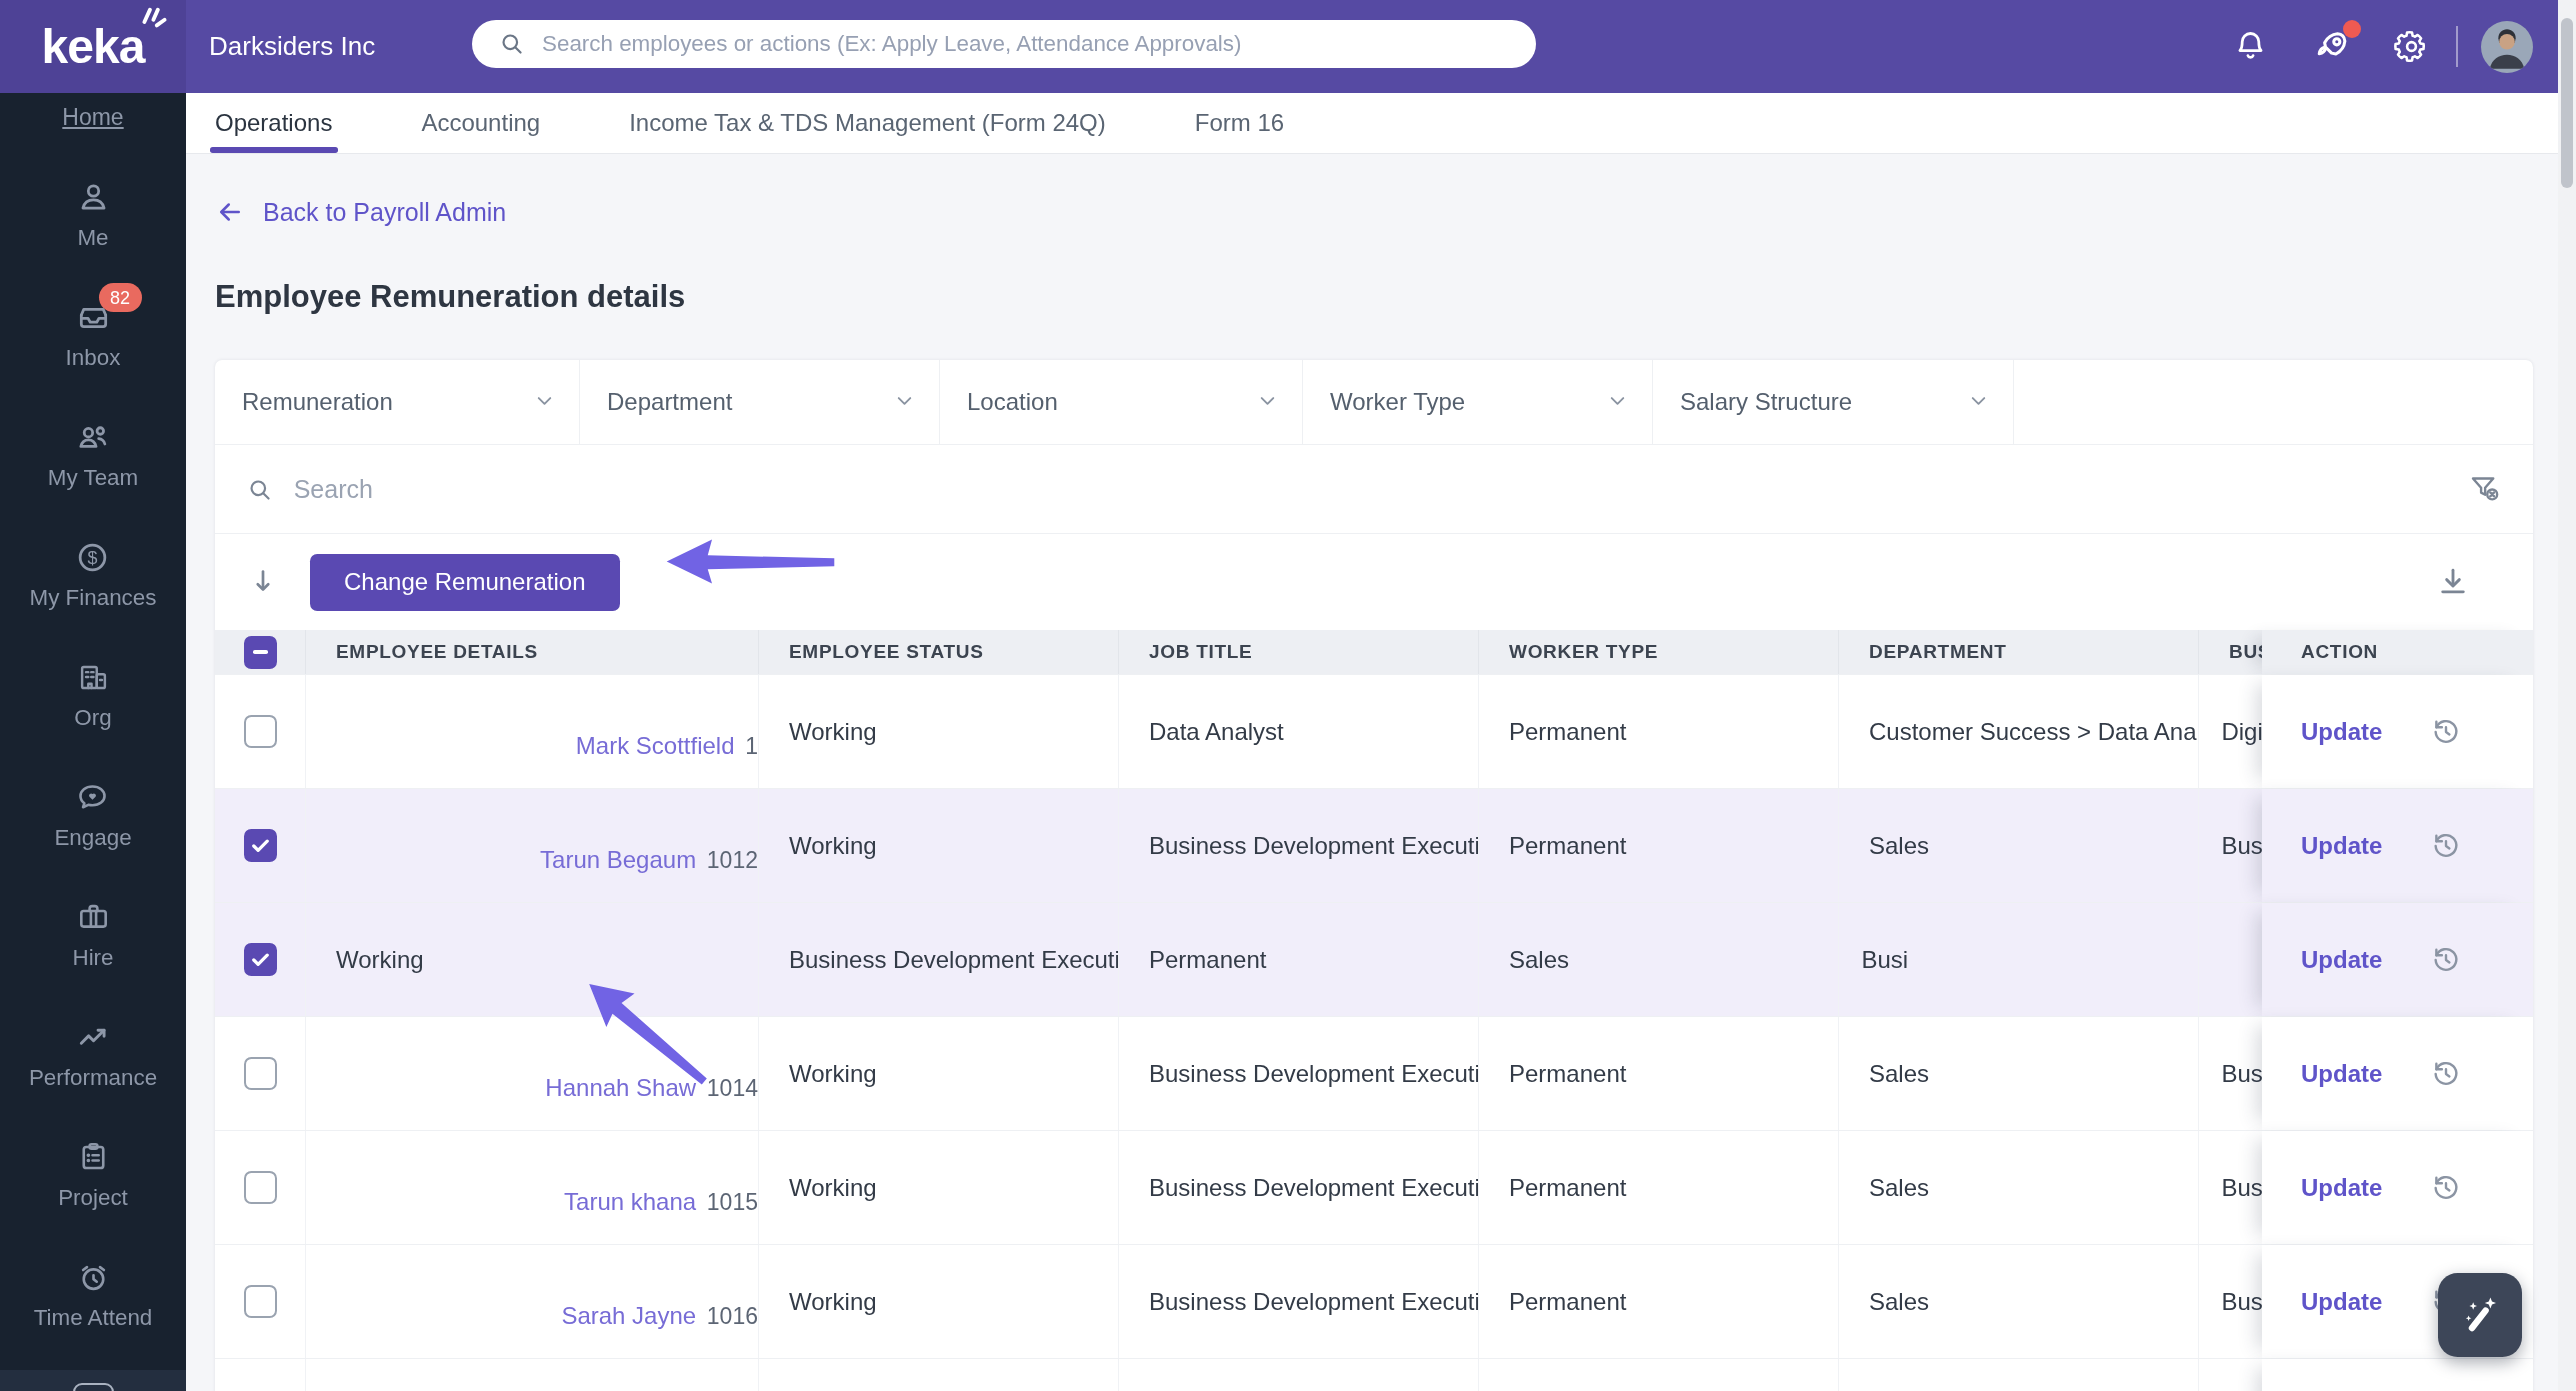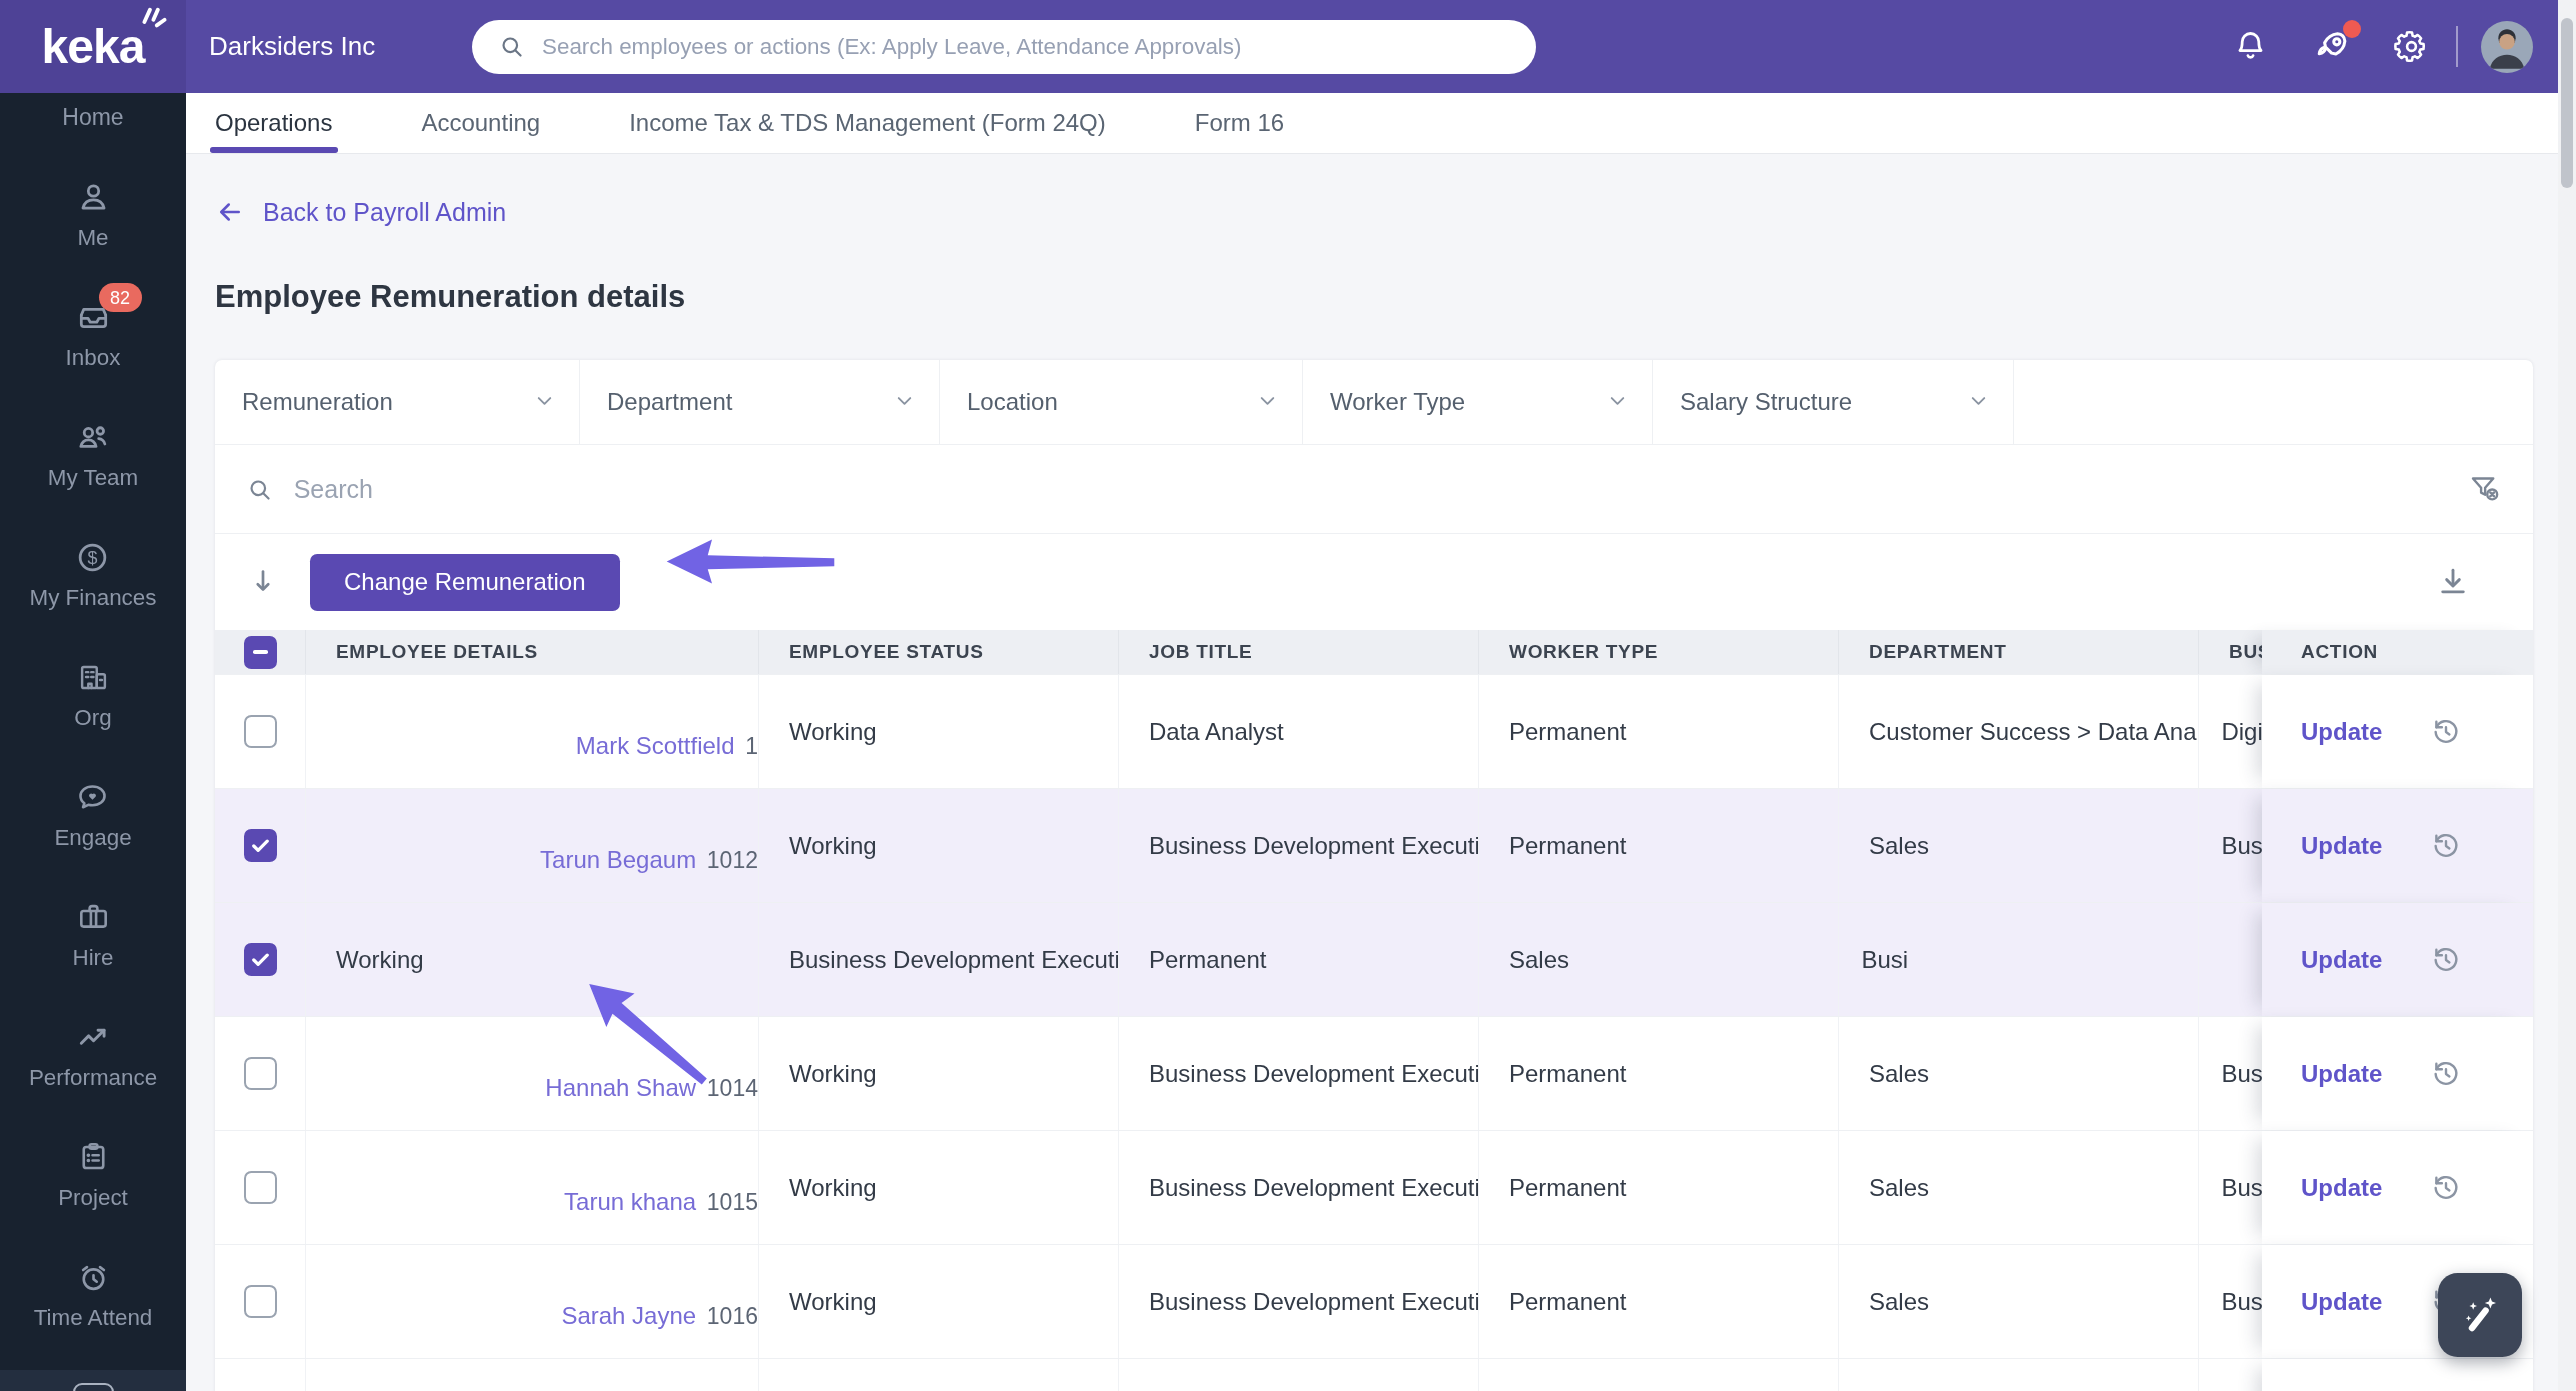--- a/index.html
+++ b/index.html
@@ -6,39 +6,39 @@
   html,body { width:2576px; height:1392px; overflow:hidden; }
   body { font-family:"Liberation Sans", sans-serif; background:#f4f5f8; position:relative; }
   a { text-decoration:none; cursor:pointer; }
 
   
   .topbar { position:absolute; top:0; left:0; width:2576px; height:93px; background:#564aa3; z-index:30; }
   .logo-area { position:absolute; left:0; top:0; width:186px; height:93px; background:#4e4296; display:flex; align-items:center; justify-content:center; }
   .logo-text { color:#fff; font-size:48px; font-weight:bold; letter-spacing:-0.9px; position:relative; }
   .logo-spark { position:absolute; right:-23px; top:-14.3px; }
   .company { position:absolute; left:209px; top:0; height:93px; display:flex; align-items:center; color:#fff; font-size:26px; }
-  .search-pill { position:absolute; left:472px; top:19.7px; width:1064px; height:54px; background:#fff; border-radius:27px; display:flex; align-items:center; padding:12px 25px; gap:16px; }
+  .search-pill { position:absolute; left:472px; top:19.7px; width:1064px; height:48px; background:#fff; border-radius:27px; display:flex; align-items:center; padding:12px 25px; gap:16px; }
   .search-pill .ph { color:#97a0b3; font-size:22.4px; white-space:nowrap; }
   .top-actions { position:absolute; right:43px; top:0; height:93px; display:flex; align-items:center; }
   .tico { color:#fff; display:flex; align-items:center; justify-content:center; position:relative; }
   .tico.bell { margin-right:41px; }
   .tico.rocket { margin-right:38px; }
   .tico.gear { margin-right:25px; }
   .red-dot { position:absolute; top:-5.4px; right:-7.2px; width:18px; height:18px; border-radius:50%; background:#f05a52; }
   .tdivider { width:1.8px; height:41px; background:rgba(255,255,255,.45); margin-right:23px; }
   .avatar { width:52px; height:52px; border-radius:50%; overflow:hidden; flex:0 0 auto; }
 
   
   .sb-track { position:absolute; right:0; top:0; width:18px; height:1392px; background:#f1f2f4; z-index:70; }
   .sb-thumb { position:absolute; right:2.7px; top:18px; width:12.5px; height:170px; background:#c0c4cb; border-radius:6.3px; }
 
   
   .sidebar { position:absolute; left:0; top:93px; width:186px; height:1299px; background:#18222f; z-index:20; color:#8d97a8; }
   .side-nav { display:flex; flex-direction:column; align-items:center; }
-  .side-home { margin-top:10.7px; font-size:23px; color:#8d97a8; }
+  .side-home { margin-top:10.7px; font-size:23px; color:#8d97a8;text-decoration:underline; }
   .side-item { margin-top:47px; display:flex; flex-direction:column; align-items:center; gap:8px; cursor:pointer; }
   .side-item:first-of-type { margin-top:23px; }
   .side-item .lbl { font-size:22.4px; color:#8d97a8; white-space:nowrap; }
   .side-item svg { display:block; }
   .badge-wrap { position:relative; }
   .badge { position:absolute; top:-14.3px; left:25px; background:#e96a5f; color:#fff; font-size:18px; line-height:1; padding:5.4px 11.6px; border-radius:18px; }
   .side-active { position:absolute; left:0; top:1277px; width:186px; height:111px; background:#232e3f; display:flex; justify-content:center; padding-top:12.5px; }
   .pay-ico { width:41px; height:41px; border:2.7px solid #a9b2c0; border-radius:9px; color:#a9b2c0; font-size:23px; display:flex; align-items:center; justify-content:center; font-weight:bold; }
 
   

